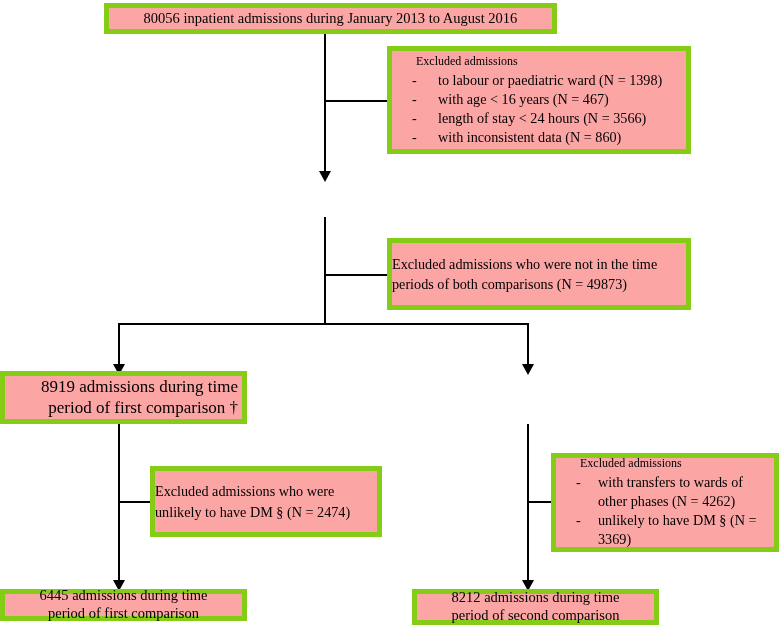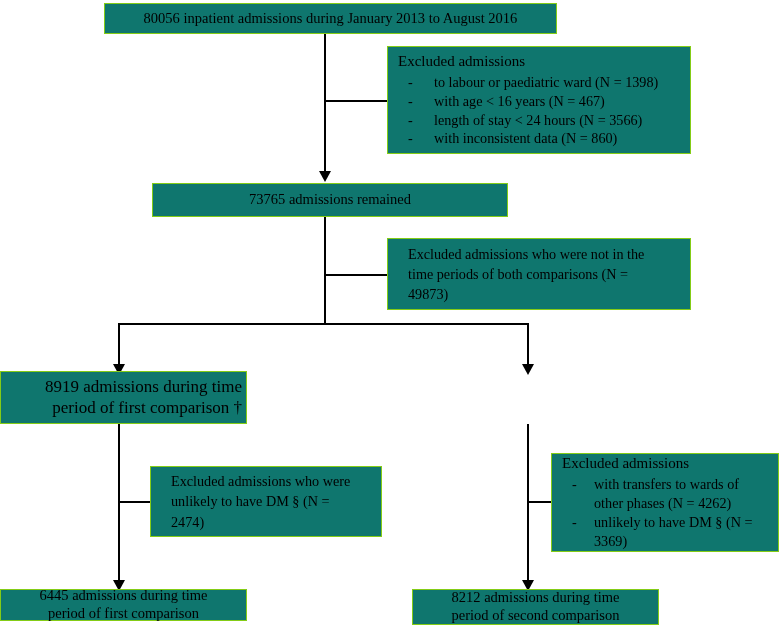--- a/index.html
+++ b/index.html
@@ -13,22 +13,22 @@
     width: 779px;
     height: 637px;
     background: #ffffff;
     font-family: "Liberation Serif", "DejaVu Serif", serif;
     color: #000000;
     overflow: hidden;
   }
   .box {
     position: absolute;
     box-sizing: border-box;
-    border: 1px solid #84cc16;
-    background: #0f766e;
+    border: 5px solid #84cc16;
+    background: #fca5a5;
     z-index: 3;
   }
   .box-inner {
     width: 100%;
     height: 100%;
     display: flex;
     flex-direction: column;
     justify-content: center;
     box-sizing: border-box;
   }
@@ -41,26 +41,26 @@
   .center-text-tight {
     text-align: right;
     font-size: 17px;
     line-height: 1.18;
     padding: 0 4px;
   }
   .left-text {
     text-align: left;
     font-size: 14.2px;
     line-height: 1.42;
-    padding: 0 20px;
+    padding: 0 0;
   }
   .list-title {
-    font-size: 15px;
+    font-size: 12px;
     line-height: 1.3;
-    padding: 0 10px 2px 10px;
+    padding: 0 10px 2px 24px;
   }
   ul.bullets {
     list-style: none;
     margin: 0;
     padding: 0 8px 0 12px;
   }
   ul.bullets li {
     position: relative;
     padding-left: 34px;
     font-size: 14.2px;
@@ -152,25 +152,20 @@
           <span>length of stay &lt; 24 hours (N = 3566)</span>
         </li>
         <li>
           <span class="dash">-</span>
           <span>with inconsistent data  (N = 860)</span>
         </li>
       </ul>
     </div>
   </div>
 
-  <div class="box" style="left:152px; top:183px; width:356px; height:34px;">
-    <div class="box-inner">
-      <div class="center-text">73765 admissions remained</div>
-    </div>
-  </div>
 
   <div class="box" style="left:387px; top:238px; width:304px; height:72px;">
     <div class="box-inner">
       <div class="left-text">Excluded admissions who were not in the time periods of both comparisons (N = 49873)</div>
     </div>
   </div>
 
   <div class="box" style="left:0px; top:371px; width:247px; height:53px;">
     <div class="box-inner">
       <div class="center-text-tight">

